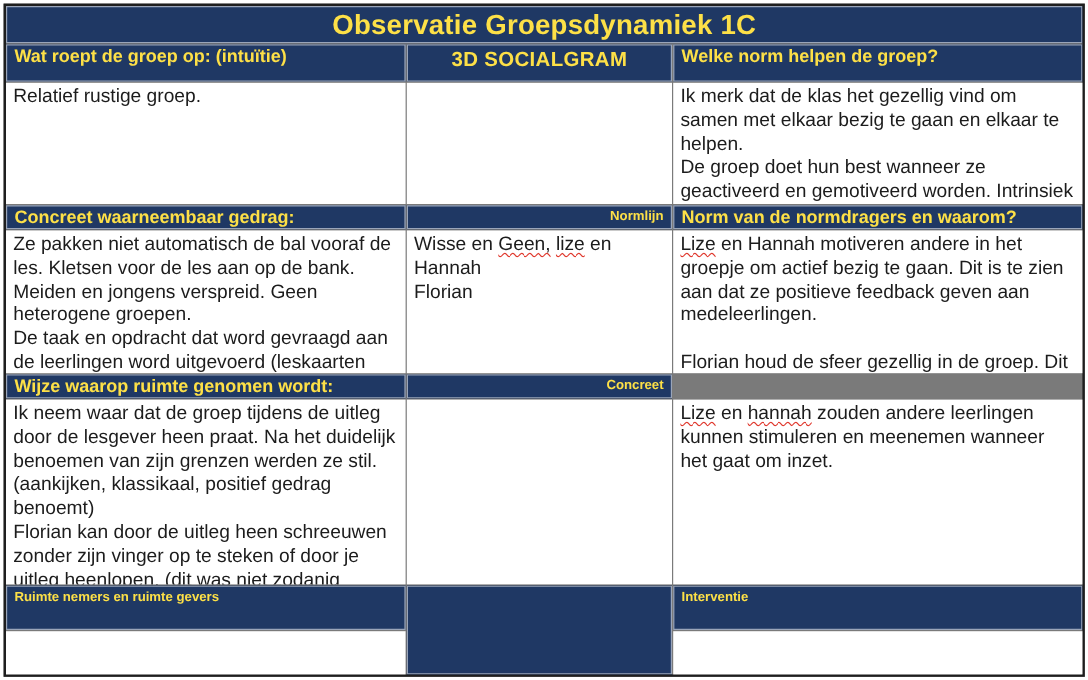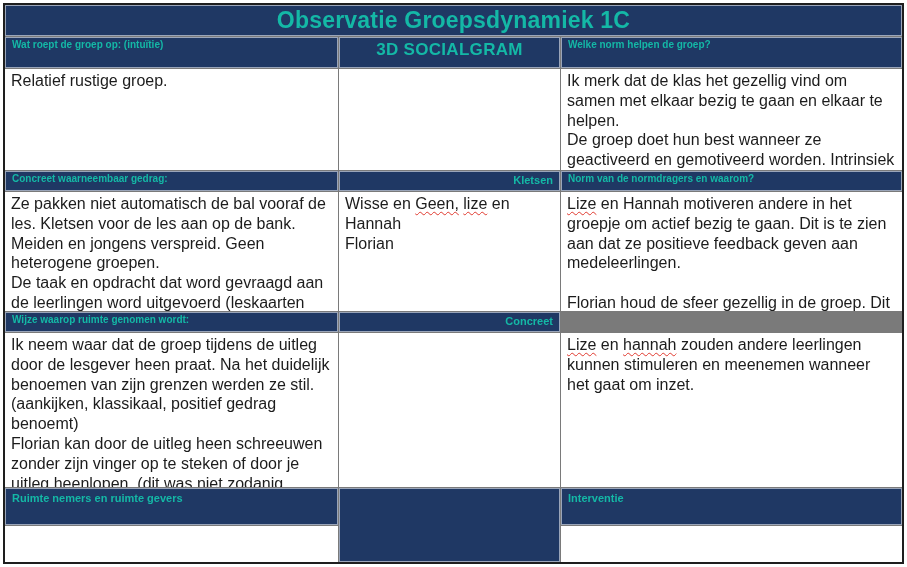--- a/index.html
+++ b/index.html
@@ -4,25 +4,25 @@
 <style>
   html,body{margin:0;padding:0;background:#fff;}
   .page{position:relative;width:907px;height:567px;background:#fff;overflow:hidden;
         font-family:"Liberation Sans",sans-serif;}
   .tbl{position:absolute;left:3px;top:3px;width:897px;height:557px;
        border:2px solid #1e1e1e;background:#7a7a7a;box-sizing:content-box;
        display:grid;
        grid-template-columns:333px 221px 1fr;
        grid-template-rows:31px 31px 101px 20px 119px 20px 154px 37px 1fr;
        gap:1px;}
-  .hdr{background:#1f3864;color:#14b8a6;font-weight:bold;overflow:hidden;
+  .hdr{background:#1f3864;color:#fde047;font-weight:bold;overflow:hidden;
        box-shadow:inset 0 0 0 1px rgba(255,255,255,.55);}
   .cell{background:#fff;color:#1c1c1c;overflow:hidden;}
   .title{grid-column:1/4;font-size:23px;text-align:center;line-height:30px;letter-spacing:.2px;}
-  .h-sec{font-size:10px;padding:2px 7px;line-height:1.15;}
+  .h-sec{font-size:15px;padding:2px 7px;line-height:1.15;}
   .h-mid{font-size:17px;text-align:center;padding-top:3px;letter-spacing:.3px;}
   .h-band{font-size:11px;text-align:right;padding:3px 7px 0 0;}
   .h-bot{font-size:11px;padding:4px 7px;}
   .b{font-size:16px;line-height:1.24;padding:2px 6px 2px 6px;white-space:pre-wrap;}
   .sq{text-decoration-line:underline;text-decoration-style:wavy;
       text-decoration-color:#e03a2f;text-decoration-thickness:1px;text-underline-offset:2px;}
   .mid-merged{grid-column:2;grid-row:8/10;background:#1f3864;
       box-shadow:inset 0 0 0 1px rgba(255,255,255,.55);}
 </style>
 </head>
@@ -37,21 +37,21 @@
     <div class="hdr h-mid" style="grid-column:2;grid-row:2">3D SOCIALGRAM</div>
     <div class="hdr h-sec" style="grid-column:3;grid-row:2">Welke norm helpen de groep?</div>
 
     <div class="cell b" style="grid-column:1;grid-row:3">Relatief rustige groep.</div>
     <div class="cell" style="grid-column:2;grid-row:3"></div>
     <div class="cell b" style="grid-column:3;grid-row:3">Ik merk dat de klas het gezellig vind om samen met elkaar bezig te gaan en elkaar te helpen.
 De groep doet hun best wanneer ze geactiveerd en gemotiveerd worden. Intrinsiek wanneer de vorm uitdagend is en extrinsiek wanneer de docent langskomt.
 Ik merk dat de klas het recreatief sporten leuker vind dat het fanatiek sporten. Er hangt een prettige sfeer.</div>
 
     <div class="hdr h-sec" style="grid-column:1;grid-row:4">Concreet waarneembaar gedrag:</div>
-    <div class="hdr h-band" style="grid-column:2;grid-row:4">Kletsen</div>
+    <div class="hdr h-band" style="grid-column:2;grid-row:4">Normlijn</div>
     <div class="hdr h-sec" style="grid-column:3;grid-row:4">Norm van de normdragers en waarom?</div>
 
     <div class="cell b" style="grid-column:1;grid-row:5">Ze pakken niet automatisch de bal vooraf de les. Kletsen voor de les aan op de bank.
 Meiden en jongens verspreid. Geen heterogene groepen.
 De taak en opdracht dat word gevraagd aan de leerlingen word uitgevoerd (leskaarten doorlezen en dit experimenteren, zitten op de grond, doordraaien).
 Er word gehouden aan de basisregels (geen sieraden, sportkleren, geen kauwgom)</div>
     <div class="cell b" style="grid-column:2;grid-row:5"><span>Wisse en </span><span class="sq">Geen,</span><span> </span><span class="sq">lize</span><span> en Hannah
 Florian</span></div>
     <div class="cell b" style="grid-column:3;grid-row:5"><span class="sq">Lize</span><span> en Hannah motiveren andere in het groepje om actief bezig te gaan. Dit is te zien aan dat ze positieve feedback geven aan medeleerlingen.
 

